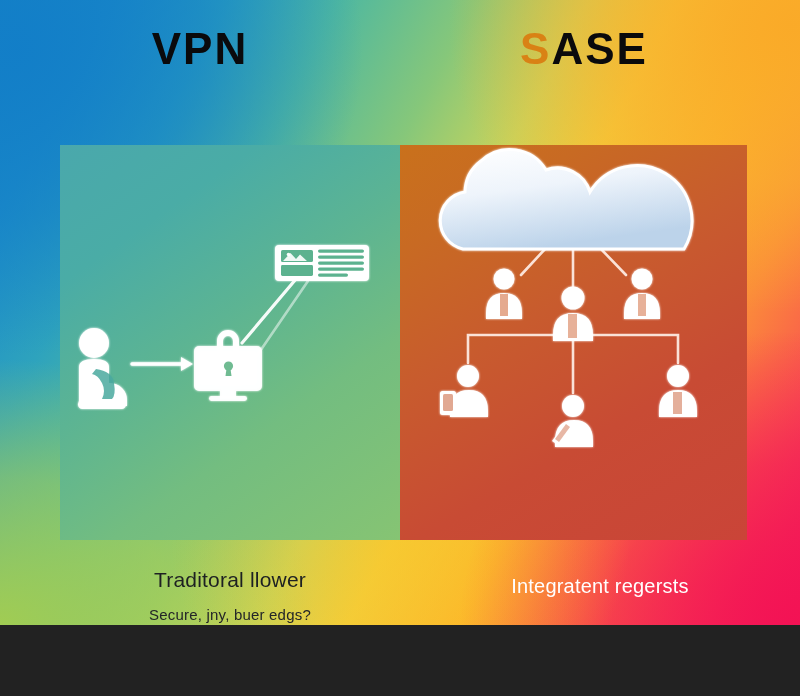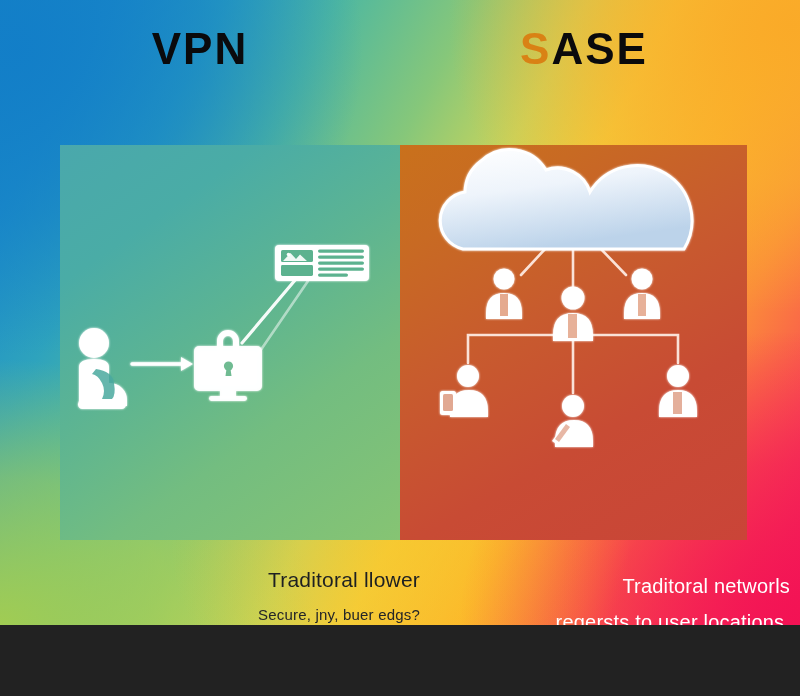--- a/index.html
+++ b/index.html
@@ -89,21 +89,21 @@
   }
   .panel-right {
     left: 400px;
     width: 347px;
     background: linear-gradient(150deg, #c9711c 0%, #c86a23 18%, #c85b2e 42%, #c84b34 68%, #ca4438 100%);
   }
 
   
   .caption {
     position: absolute;
-    text-align: right;
+    text-align: center;
   }
   .caption-left {
     left: 40px;
     top: 568px;
     width: 380px;
   }
   .caption-left .cap-line-1 {
     font-size: 21px;
     color: #1d2022;
     letter-spacing: 0.2px;
@@ -282,17 +282,16 @@
       </g>
     </svg>
   </div>
 
   <div class="caption caption-left">
     <div class="cap-line-1">Traditoral llower</div>
     <div class="cap-line-2">Secure, jny, buer edgs?</div>
   </div>
 
   <div class="caption caption-right">
-    <div>Traditoral networls</div>
-    <div>regersts to user locations.</div>
+    <div>Integratent regersts</div>
   </div>
 
 </div>
 
 </body></html>

